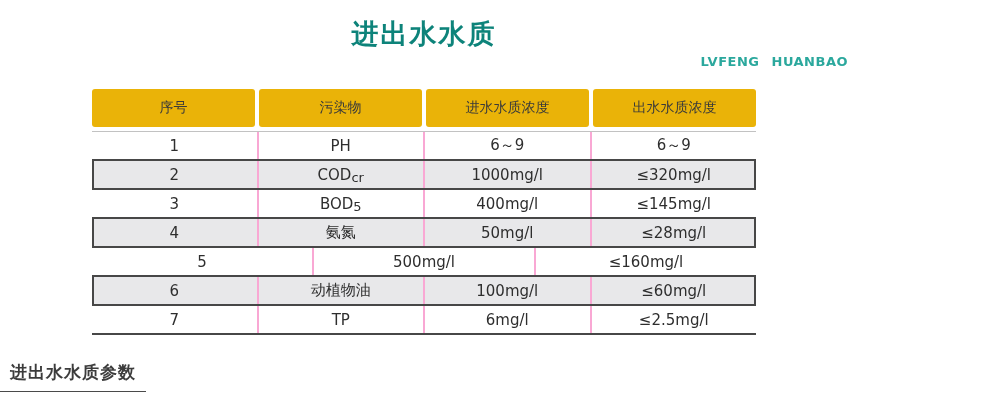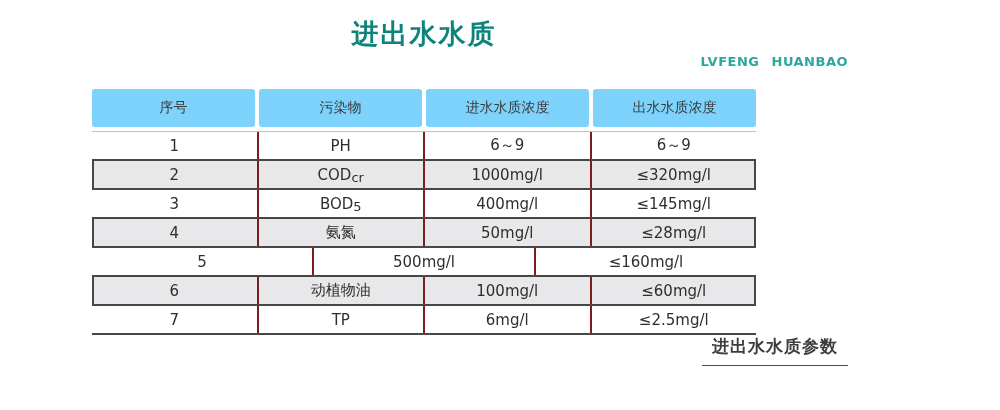--- a/index.html
+++ b/index.html
@@ -28,21 +28,21 @@
     color: #2ba89d;
     margin-bottom: 20px;
   }
 
   .table-wrap { width: 664px; margin: 0 auto; }
 
   .thead { display: flex; gap: 4px; margin-bottom: 4px; }
   .th {
     flex: 1 1 0;
     height: 38px;
-    background: #7dd3fc;
+    background: #eab308;
     border-radius: 3px;
     display: flex; align-items: center; justify-content: center;
     font-size: 14px;
     color: #3a3a3a;
   }
 
   .tbody { border-top: 1px solid #c2c2c2; }
   .tr {
     display: flex;
     height: 29px;
@@ -55,24 +55,24 @@
     box-shadow: inset 2px 0 0 #474747, inset -2px 0 0 #474747;
   }
   .td {
     flex: 1 1 0;
     display: flex; align-items: center; justify-content: center;
     font-size: 15px;
     color: #2e2e2e;
     overflow: hidden;
     white-space: nowrap;
   }
-  .td + .td { border-left: 2px solid #7f1d1d; }
+  .td + .td { border-left: 2px solid #f9a8d4; }
   .td sub { font-size: 13px; line-height: 1; margin-top: 6px; }
 
-  .caption-wrap { text-align: right; }
+  .caption-wrap { text-align: left; margin-top: 26px; }
   .caption {
     display: inline-block;
     font-size: 17px;
     font-weight: 700;
     color: #3c3c3c;
     letter-spacing: 1px;
     padding: 0 10px 7px 10px;
     border-bottom: 1px solid #4a4a4a;
   }
 </style>

